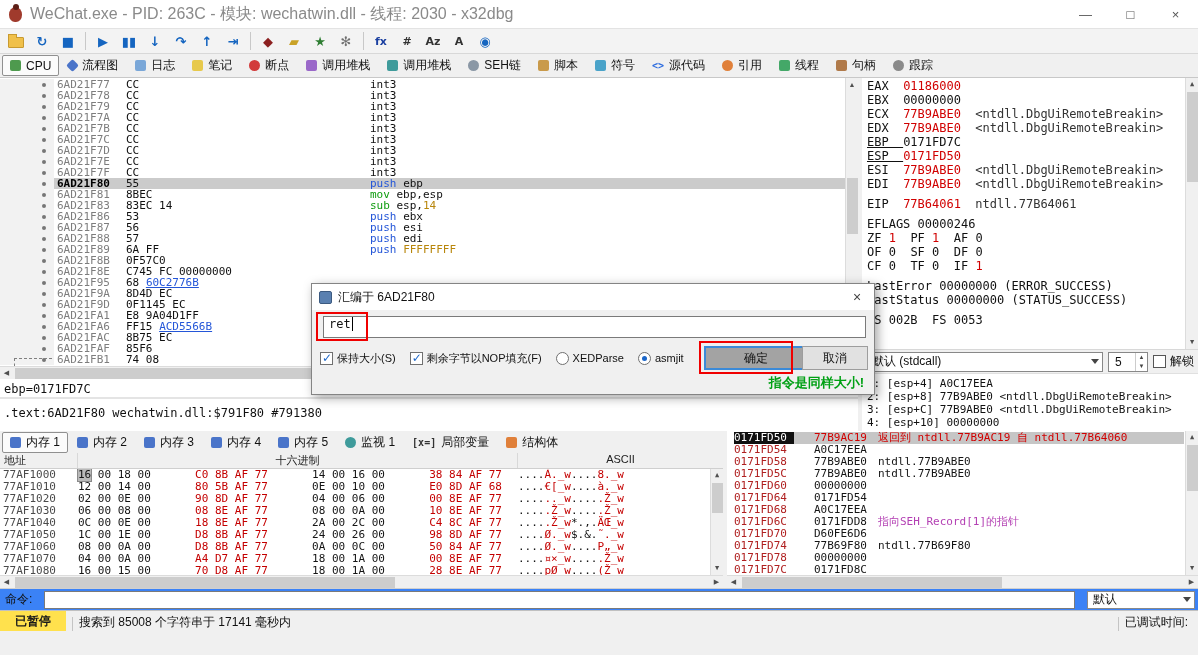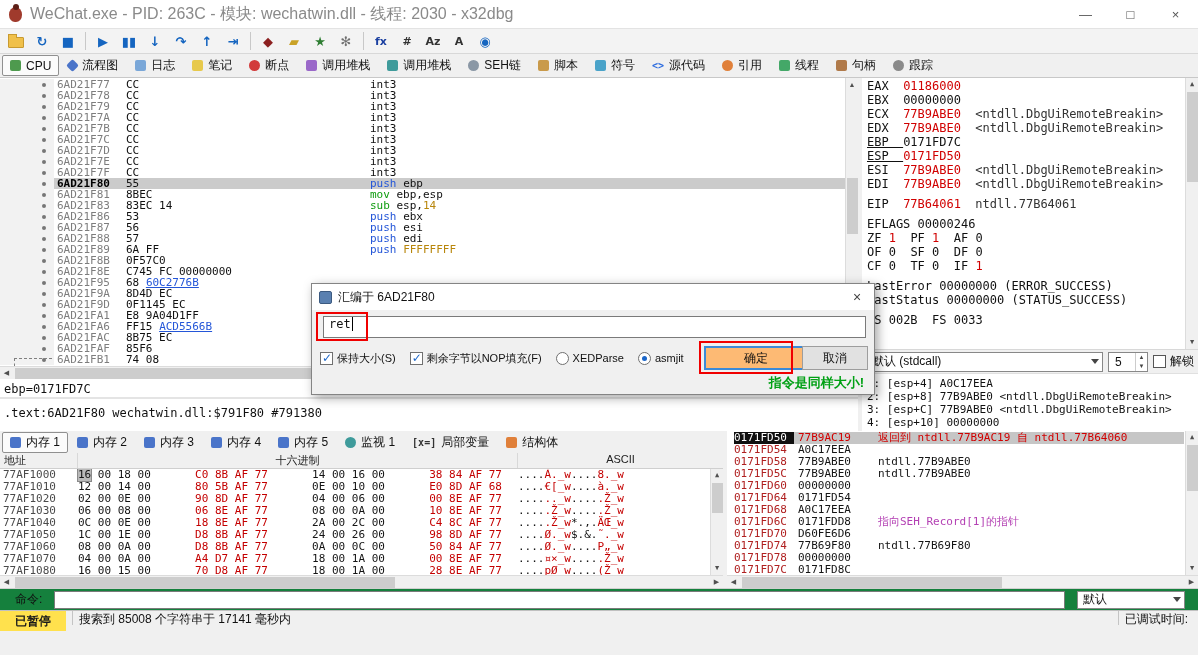--- a/index.html
+++ b/index.html
@@ -97,51 +97,51 @@
 .mhex{width:440px;flex:none;display:flex;justify-content:space-between;padding-right:16px}
 .hg.n{color:#141414}.hg.p{color:#c40000}
 .masc{flex:1}
 .ag.n{color:#141414}.ag.p{color:#c40000}
 .bysel{background:#b9b9b9;outline:1px solid #8a8a8a}
 .bsplit{width:4px;background:#f0f0f0;flex:none}
 .bright{flex:1;display:flex;flex-direction:column;background:#fff;position:relative}
 .stackrows{flex:1;position:relative;overflow:hidden;font:11px "DejaVu Sans Mono",monospace;padding:1px 14px 0 7px}
 .srow{height:12px;line-height:12px;display:flex;white-space:pre}
 .sa{width:60px;flex:none;color:#b02020}
-.sv{width:78px;flex:none;color:#141414;padding-left:4px}
+.sv{width:78px;flex:none;color:#141414;padding-left:20px}
 .scm{flex:1;padding-left:6px;color:#141414}
 .srow.ssel{background:#c6c6c6}
 .satop{background:#101010;color:#fff}
 .c-red{color:#d10000}
 .c-seh{color:#b33fb3}
 
-.cmdbar{height:22px;display:flex;align-items:center;gap:12px;padding:0 13px;background:#15803d;border-top:1px solid #d0d0d0;flex:none}
+.cmdbar{height:22px;display:flex;align-items:center;gap:12px;padding:0 3px;background:#3b82f6;border-top:1px solid #d0d0d0;flex:none}
 .cmdlabel{font-size:12px;padding-left:2px;flex:none}
 .cmdinput{flex:1;height:18px;border:1px solid #7a7a7a;background:#fff;font:12px "DejaVu Sans Mono",monospace;padding:0 3px}
 .cmdcombo{flex:none;width:108px;height:18px}
-.statusbar{height:21px;display:flex;align-items:flex-start;background:#f0f0f0;border-top:1px solid #c0c0c0;flex:none}
+.statusbar{height:21px;display:flex;align-items:flex-end;background:#f0f0f0;border-top:1px solid #c0c0c0;flex:none}
 .badge{width:66px;height:100%;background:#ffe14d;color:#1a1a1a;font-weight:bold;display:flex;align-items:center;justify-content:center;font-size:12px;flex:none}
 .ssep{width:1px;height:14px;background:#c4c4c4;margin:0 6px;flex:none}
 .msg{flex:1;font-size:12px;color:#111}
 .rtime{font-size:12px;color:#111;padding-right:10px;flex:none}
 
 .dialog{position:absolute;left:311px;top:283px;width:564px;height:112px;background:#f0f0f0;border:1px solid #848484;box-shadow:3px 3px 10px rgba(0,0,0,.35);z-index:50}
 .dtitle{height:26px;background:#fff;display:flex;align-items:center;gap:6px;padding-left:7px;font-size:12px;color:#111;position:relative}
 .dicon{width:13px;height:13px;background:#5a80b0;border:1px solid #3c5a80;border-radius:2px;flex:none}
 .dclose{position:absolute;right:0;top:0;width:34px;height:26px;display:flex;align-items:center;justify-content:center;font-size:14px;color:#444}
 .dinput{position:absolute;left:11px;right:8px;top:32px;height:22px;background:#fff;border:1px solid #7a7a7a;font:12px "DejaVu Sans Mono",monospace;display:flex;padding-left:5px}
 .caret{width:1px;height:14px;background:#000;margin-left:1px}
 .dopts{position:absolute;left:8px;top:64px;height:20px;display:flex;align-items:center;gap:14px;font-size:11px}
 .opt{display:flex;align-items:center;gap:4px;white-space:nowrap}
 .chk{width:13px;height:13px;border:1px solid #707070;background:#fff;position:relative;flex:none}
 .chk.on::after{content:"✓";position:absolute;left:1px;top:-2px;font-size:12px;color:#1b66c9;font-weight:bold}
 .rad{width:13px;height:13px;border:1px solid #707070;border-radius:50%;background:#fff;position:relative;flex:none}
 .rad.on::after{content:"";position:absolute;left:3px;top:3px;width:5px;height:5px;border-radius:50%;background:#1b66c9}
 .dbtn{position:absolute;top:62px;height:24px;background:#e1e1e1;border:1px solid #9d9d9d;font-size:12px;text-align:center;font-family:inherit;color:#111}
-.dbtn.ok{left:392px;width:104px;border:2px solid #3b8ad8;background:#fdba74}
+.dbtn.ok{left:392px;width:104px;border:2px solid #3b8ad8;background:#a3a3a3}
 .dbtn.cancel{left:490px;width:66px}
 .dstatus{position:absolute;right:10px;top:90px;color:#00a014;font-weight:bold;font-size:13px}
 .annot{position:absolute;border:2px solid #f00000;pointer-events:none;z-index:60}
 .annot.a1{left:4px;top:28px;width:52px;height:29px}
 .annot.a2{left:387px;top:57px;width:94px;height:33px}
 </style>
 </head>
 <body>
 
 <div class="app">
@@ -344,21 +344,21 @@
           <div class="reg-row"><span class="rn">EIP  </span><span class="red">77B64061</span><span class="rc">  ntdll.77B64061</span></div>
           <div class="reg-gap"></div>
           <div class="reg-row"><span class="rn">EFLAGS </span><span>00000246</span></div>
           <div class="reg-row"><span class="rn">ZF </span><span class="red">1</span><span>  </span><span class="rn">PF </span><span class="red">1</span><span>  </span><span class="rn">AF </span><span>0</span><span>  </span></div>
           <div class="reg-row"><span class="rn">OF </span><span>0</span><span>  </span><span class="rn">SF </span><span>0</span><span>  </span><span class="rn">DF </span><span>0</span><span>  </span></div>
           <div class="reg-row"><span class="rn">CF </span><span>0</span><span>  </span><span class="rn">TF </span><span>0</span><span>  </span><span class="rn">IF </span><span class="red">1</span><span>  </span></div>
           <div class="reg-gap"></div>
           <div class="reg-row"><span class="rn">LastError </span><span>00000000 (ERROR_SUCCESS)</span></div>
           <div class="reg-row"><span class="rn">LastStatus </span><span>00000000 (STATUS_SUCCESS)</span></div>
           <div class="reg-gap"></div>
-          <div class="reg-row"><span class="rn">GS </span><span>002B</span><span>  </span><span class="rn">FS </span><span>0033</span><span>  </span></div>
+          <div class="reg-row"><span class="rn">GS </span><span>002B</span><span>  </span><span class="rn">FS </span><span>0053</span><span>  </span></div>
         </div>
       <div class="callconv">
         <div class="combo">
           <span>默认 (stdcall)</span>
           <span class="carrow"></span>
         </div>
         <div class="spin">
           <span>5</span>
           <span class="sparr"></span>
         </div>
@@ -419,21 +419,21 @@
       </div>
       <div class="dumprows" id="dump-rows">
         <div class="sb-v">
           <span class="sbva up"></span>
           <span class="sbvt" style="top:14px;height:30px"></span>
           <span class="sbva down"></span>
         </div>
       <div class="dumprow"><span class="ma">77AF1000</span><span class="mhex"><span class="hg n"><span class="bysel">16</span><span> 00 18 00</span></span><span class="hg p">C0 8B AF 77</span><span class="hg n">14 00 16 00</span><span class="hg p">38 84 AF 77</span></span><span class="masc"><span class="ag n">....</span><span class="ag p">À._w</span><span class="ag n">....</span><span class="ag p">8._w</span></span></div>
           <div class="dumprow"><span class="ma">77AF1010</span><span class="mhex"><span class="hg n">12 00 14 00</span><span class="hg p">80 5B AF 77</span><span class="hg n">0E 00 10 00</span><span class="hg p">E0 8D AF 68</span></span><span class="masc"><span class="ag n">....</span><span class="ag p">€[_w</span><span class="ag n">....</span><span class="ag p">à._w</span></span></div>
           <div class="dumprow"><span class="ma">77AF1020</span><span class="mhex"><span class="hg n">02 00 0E 00</span><span class="hg p">90 8D AF 77</span><span class="hg n">04 00 06 00</span><span class="hg p">00 8E AF 77</span></span><span class="masc"><span class="ag n">....</span><span class="ag p">.._w</span><span class="ag n">....</span><span class="ag p">.Ž_w</span></span></div>
-          <div class="dumprow"><span class="ma">77AF1030</span><span class="mhex"><span class="hg n">06 00 08 00</span><span class="hg p">06 8E AF 77</span><span class="hg n">08 00 0A 00</span><span class="hg p">10 8E AF 77</span></span><span class="masc"><span class="ag n">....</span><span class="ag p">.Ž_w</span><span class="ag n">....</span><span class="ag p">.Ž_w</span></span></div>
+          <div class="dumprow"><span class="ma">77AF1030</span><span class="mhex"><span class="hg n">06 00 08 00</span><span class="hg p">08 8E AF 77</span><span class="hg n">08 00 0A 00</span><span class="hg p">10 8E AF 77</span></span><span class="masc"><span class="ag n">....</span><span class="ag p">.Ž_w</span><span class="ag n">....</span><span class="ag p">.Ž_w</span></span></div>
           <div class="dumprow"><span class="ma">77AF1040</span><span class="mhex"><span class="hg n">0C 00 0E 00</span><span class="hg p">18 8E AF 77</span><span class="hg n">2A 00 2C 00</span><span class="hg p">C4 8C AF 77</span></span><span class="masc"><span class="ag n">....</span><span class="ag p">.Ž_w</span><span class="ag n">*.,.</span><span class="ag p">ÄŒ_w</span></span></div>
           <div class="dumprow"><span class="ma">77AF1050</span><span class="mhex"><span class="hg n">1C 00 1E 00</span><span class="hg p">D8 8B AF 77</span><span class="hg n">24 00 26 00</span><span class="hg p">98 8D AF 77</span></span><span class="masc"><span class="ag n">....</span><span class="ag p">Ø._w</span><span class="ag n">$.&amp;.</span><span class="ag p">˜._w</span></span></div>
           <div class="dumprow"><span class="ma">77AF1060</span><span class="mhex"><span class="hg n">08 00 0A 00</span><span class="hg p">D8 8B AF 77</span><span class="hg n">0A 00 0C 00</span><span class="hg p">50 84 AF 77</span></span><span class="masc"><span class="ag n">....</span><span class="ag p">Ø._w</span><span class="ag n">....</span><span class="ag p">P„_w</span></span></div>
           <div class="dumprow"><span class="ma">77AF1070</span><span class="mhex"><span class="hg n">04 00 0A 00</span><span class="hg p">A4 D7 AF 77</span><span class="hg n">18 00 1A 00</span><span class="hg p">00 8E AF 77</span></span><span class="masc"><span class="ag n">....</span><span class="ag p">¤×_w</span><span class="ag n">....</span><span class="ag p">.Ž_w</span></span></div>
           <div class="dumprow"><span class="ma">77AF1080</span><span class="mhex"><span class="hg n">16 00 15 00</span><span class="hg p">70 D8 AF 77</span><span class="hg n">18 00 1A 00</span><span class="hg p">28 8E AF 77</span></span><span class="masc"><span class="ag n">....</span><span class="ag p">pØ_w</span><span class="ag n">....</span><span class="ag p">(Ž_w</span></span></div>
         </div>
       <div class="sb-h">
         <span class="sbha l"></span>
         <span class="sbht" style="left:15px;width:380px"></span>
         <span class="sbha r"></span>

